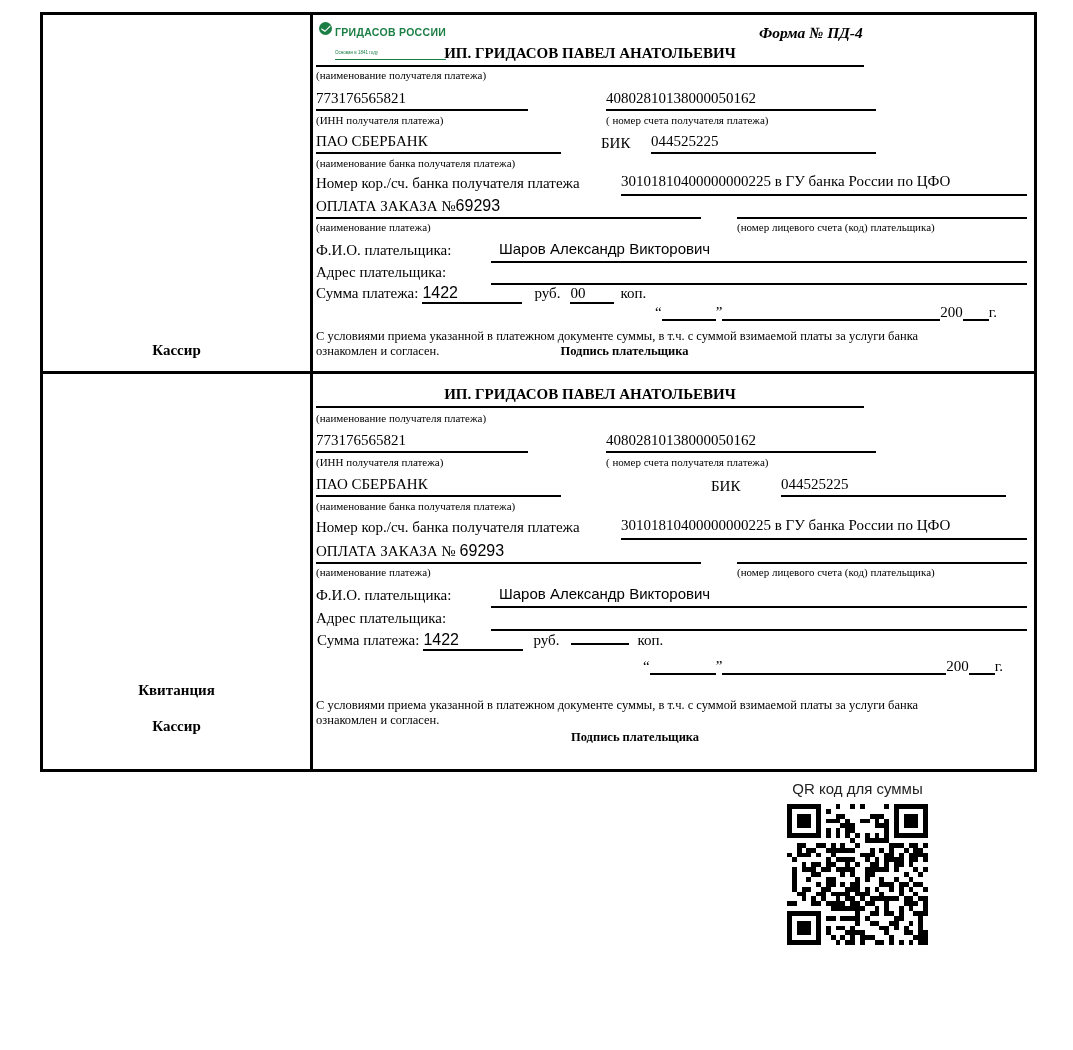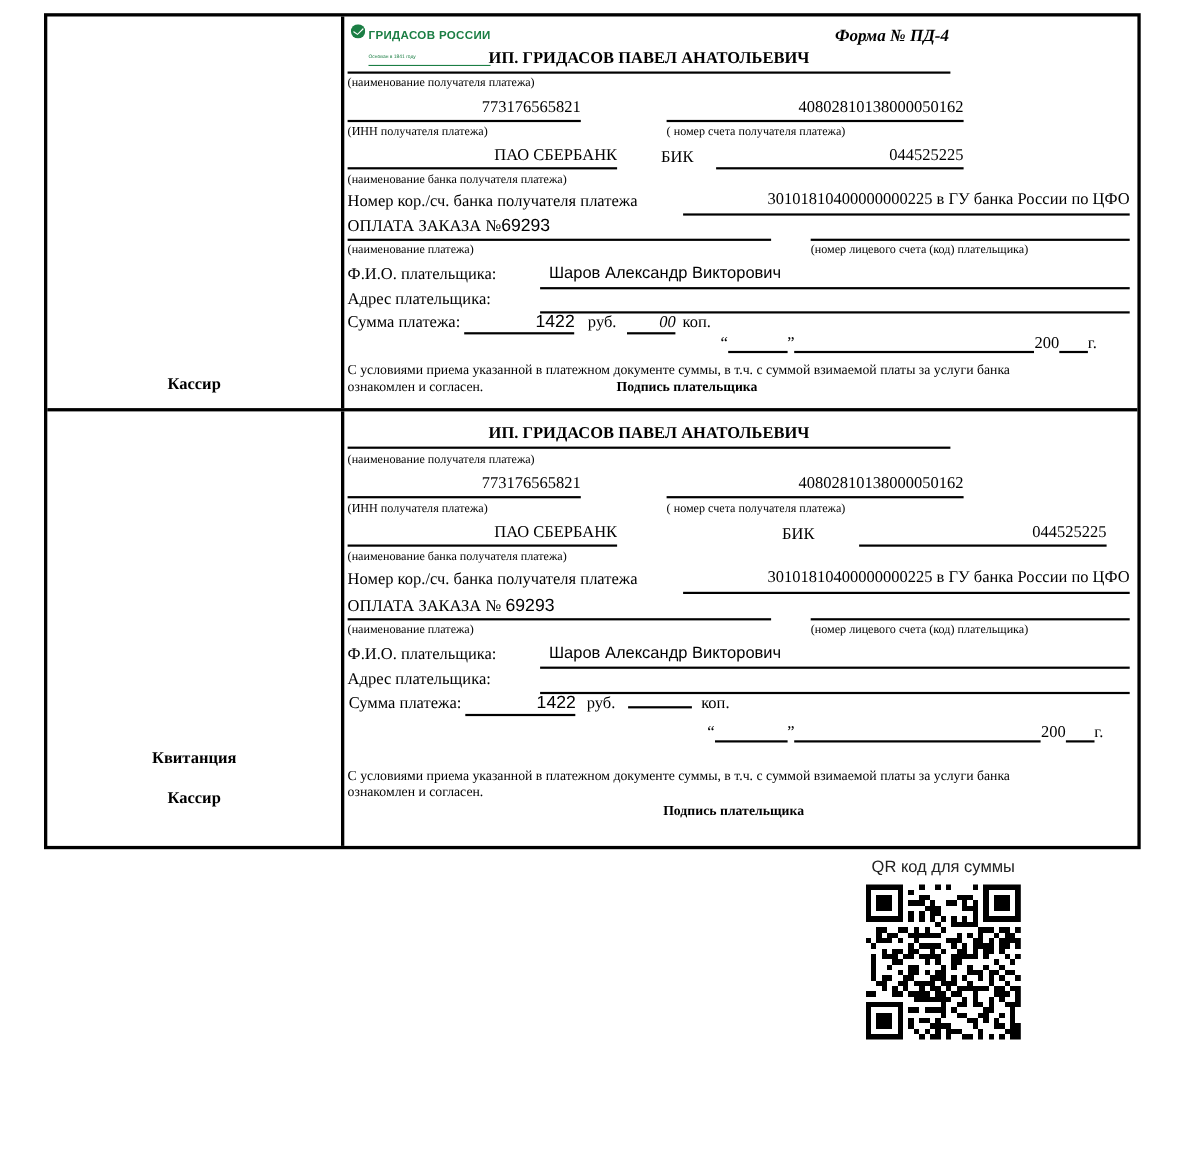--- a/index.html
+++ b/index.html
@@ -13,21 +13,21 @@
   .side { width:270px; border-right:3px solid #000; position:relative; flex:0 0 270px; }
   .content { flex:1; position:relative; }
 
   .side-label-sans { position:absolute; top:33px; left:0; width:100%; text-align:center; font-family:"Liberation Sans","DejaVu Sans",sans-serif; font-weight:bold; font-size:15px; }
   .side-cashier-1 { position:absolute; bottom:12px; left:0; width:100%; text-align:center; font-weight:bold; font-size:15px; }
   .side-label-serif { position:absolute; top:308px; left:0; width:100%; text-align:center; font-weight:bold; font-size:15px; }
   .side-cashier-2 { position:absolute; top:344px; left:0; width:100%; text-align:center; font-weight:bold; font-size:15px; }
 
   .row { position:absolute; }
   .uline { border-bottom:2px solid #000; }
-  .center { text-align:right; }
+  .center { text-align:left; }
   .cap { font-size:11px; text-align:left; position:absolute; white-space:nowrap; }
   .val { font-size:15px; }
   .lbl { font-size:15px; white-space:nowrap; }
   .sansval { font-family:"Liberation Sans","DejaVu Sans",sans-serif; font-size:15px; }
 
   
   .logo { position:absolute; left:6px; top:7px; display:flex; align-items:flex-start; }
   .logo-txt { margin-left:3px; border-bottom:1.5px solid #1b7e44; padding-bottom:1px; }
   .logo-brand { font-family:"Liberation Sans","DejaVu Sans",sans-serif; font-weight:bold; font-size:10.5px; color:#1b7e44; letter-spacing:.3px; white-space:nowrap; }
   .logo-tag { font-family:"Liberation Sans","DejaVu Sans",sans-serif; font-size:4.5px; color:#1b7e44; white-space:nowrap; }
@@ -95,21 +95,21 @@
         <div class="row lbl" style="top:227px; left:3px;">Ф.И.О. плательщика:</div>
         <div class="row uline sansval" style="top:225px; left:178px; width:536px; height:23px; padding-left:8px;">Шаров Александр Викторович</div>
 
         <div class="row lbl" style="top:249px; left:3px;">Адрес плательщика:</div>
         <div class="row uline" style="top:247px; left:178px; width:536px; height:23px;"></div>
 
         <div class="row" style="top:269px; left:3px; height:22px; white-space:nowrap;">
           <span class="lbl">Сумма платежа:</span>
           <span class="uline center sansval" style="display:inline-block; width:100px; font-size:16px;">1422</span>
           <span class="lbl" style="margin-left:8px;">руб.</span>
-          <span class="uline center val" style="display:inline-block; width:44px; margin-left:6px;font-style:italic;">00</span>
+          <span class="uline center val" style="display:inline-block; width:44px; margin-left:6px;">00</span>
           <span class="lbl" style="margin-left:2px;">коп.</span>
         </div>
 
         <div class="row" style="top:289px; left:342px; display:flex; align-items:flex-end; white-space:nowrap;">
           <span class="lbl">“</span>
           <span class="blank" style="width:54px;"></span>
           <span class="lbl">”</span>
           <span class="blank" style="width:218px;"></span>
           <span class="lbl">200</span>
           <span class="blank" style="width:26px;"></span>

